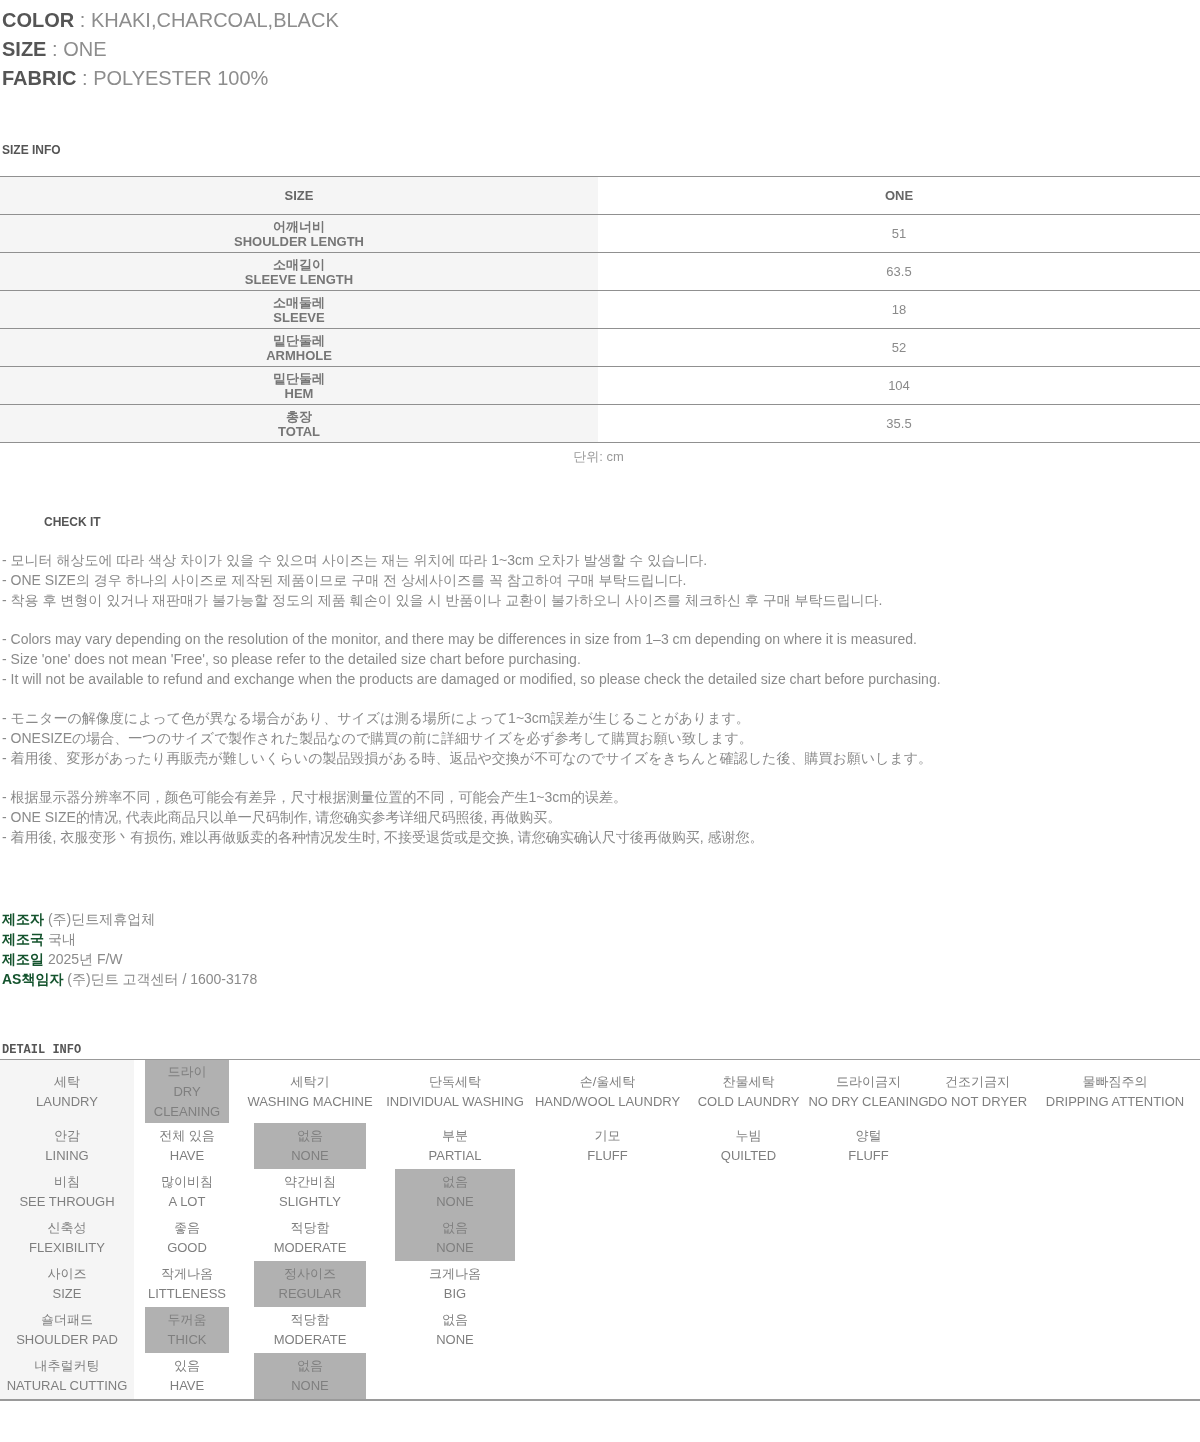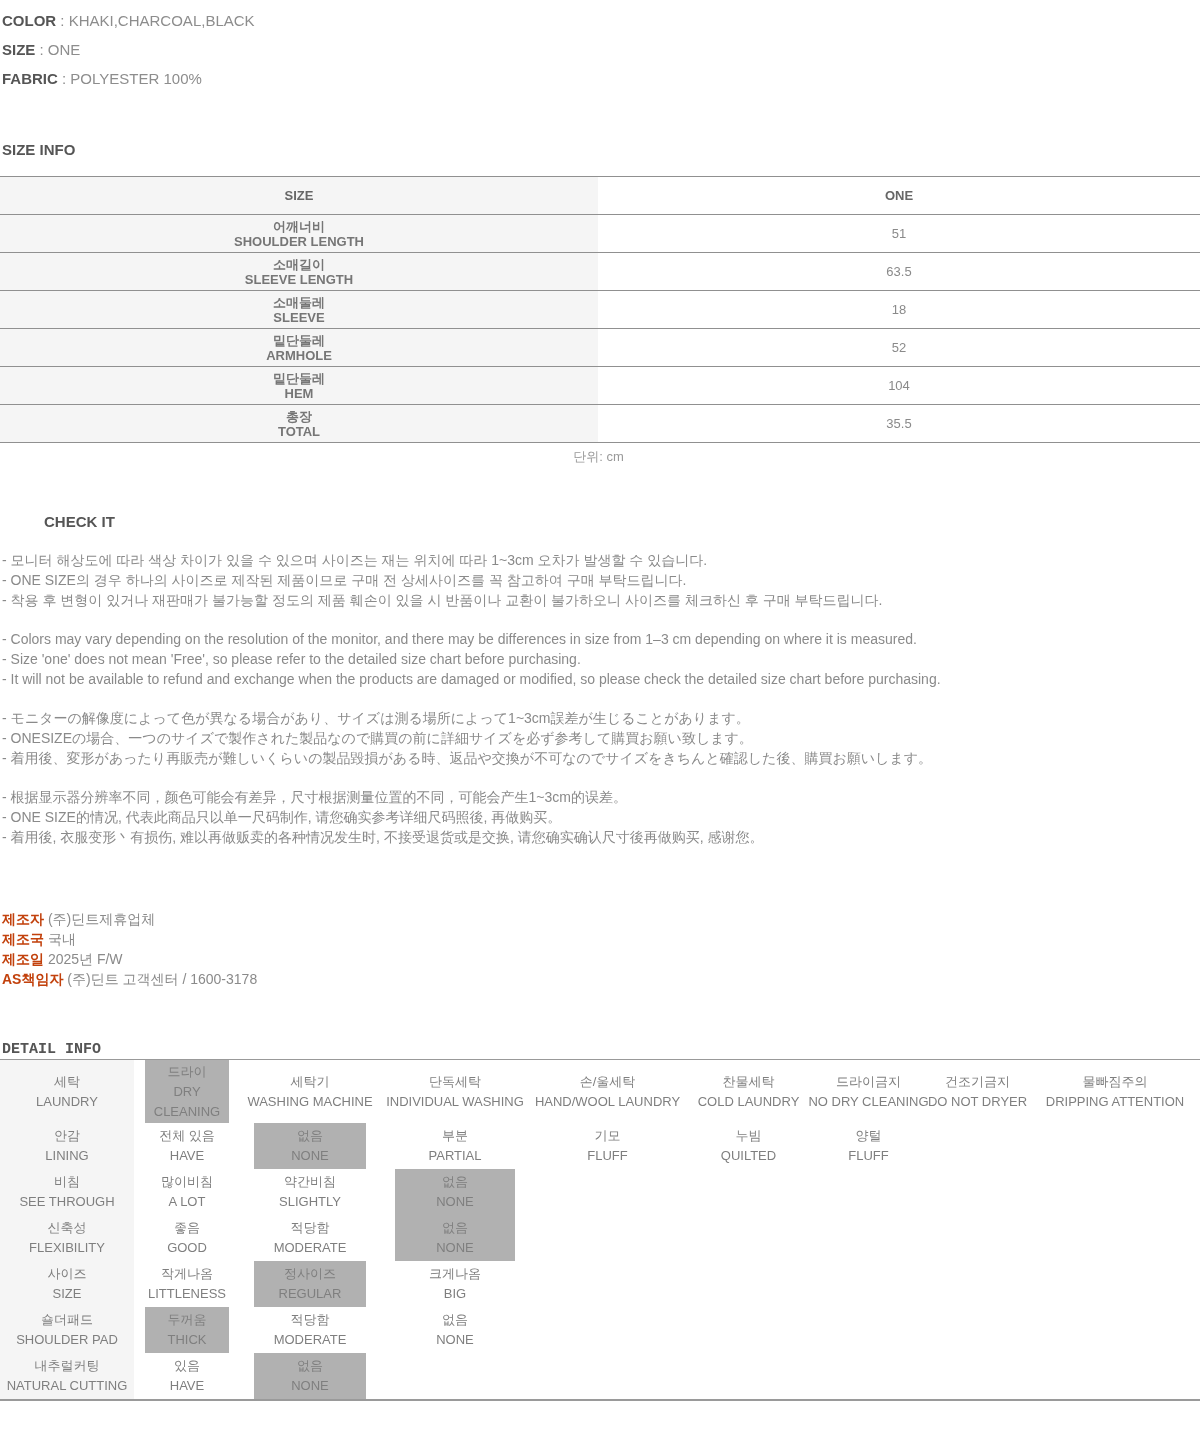--- a/index.html
+++ b/index.html
@@ -1,26 +1,26 @@
 <!DOCTYPE html>
 <html><head>
 <meta charset="utf-8">
 <style>
   html,body { margin:0; padding:0; background:#fff; }
   body { width:1200px; font-family:"Liberation Sans", sans-serif; color:#8a8a8a; }
   .page { width:1200px; overflow:hidden; }
 
   
   .spec-list { padding:6px 0 0 2px; }
-  .spec-row { height:29px; line-height:29px; font-size:15px; }
+  .spec-row { height:29px; line-height:29px; font-size:20px; }
   .spec-lbl { font-weight:bold; color:#555; }
   .spec-val, .spec-sep { color:#8d8d8d; }
 
   
-  .sec-heading { font-size:15px; font-weight:bold; color:#555; height:18px; line-height:18px; padding-left:2px; }
+  .sec-heading { font-size:12px; font-weight:bold; color:#555; height:18px; line-height:18px; padding-left:2px; }
   .h-sizeinfo { margin-top:48px; }
   .h-checkit  { margin-top:48px;padding-left:44px; }
   .h-detail   { margin-top:52px;font-family:Liberation Mono, monospace; }
 
   
   .size-table { margin-top:17px; border-top:1px solid #909090; font-size:13px; }
   .size-row { display:flex; border-bottom:1px solid #909090; height:37px; }
   .size-row .s-left  { width:598px; background:#f5f5f5; display:flex; flex-direction:column; align-items:center; justify-content:center; text-align:center; color:#767676; font-weight:bold; line-height:15px; }
   .size-row .s-right { flex:1; display:flex; align-items:center; justify-content:center; color:#8a8a8a; }
   .size-row.header .s-left, .size-row.header .s-right { font-weight:bold; color:#666; }
@@ -28,21 +28,21 @@
 
   
   .notes { margin-top:19px; padding-left:2px; font-size:14px; color:#8a8a8a; }
   .note-group { margin-bottom:19px; }
   .note-group:last-child { margin-bottom:0; }
   .note-line { line-height:20px; }
 
   
   .maker { margin-top:62px; padding-left:2px; font-size:14px; }
   .maker-row { line-height:20px; }
-  .maker-lbl { font-weight:bold; color:#c2410c; }
+  .maker-lbl { font-weight:bold; color:#14532d; }
   .maker-val { color:#8a8a8a; }
 
   
   .detail-table { margin-top:0; border-top:1px solid #999; border-bottom:2px solid #9a9a9a; font-size:13px; color:#7f7f7f; }
   .d-row { display:grid; grid-template-columns:134px 106px 140px 150px 155px 127px 113px 105px 170px; height:46px; }
   .d-row.tall { height:63px; }
   .d-label { background:#f5f5f5; display:flex; flex-direction:column; align-items:center; justify-content:center; text-align:center; line-height:20px; }
   .d-cell { display:flex; align-items:center; justify-content:center; }
   .d-inner { width:80%; height:100%; display:flex; flex-direction:column; align-items:center; justify-content:center; text-align:center; line-height:20px; white-space:nowrap; }
   .d-inner.hl { background:#b1b1b1; }

